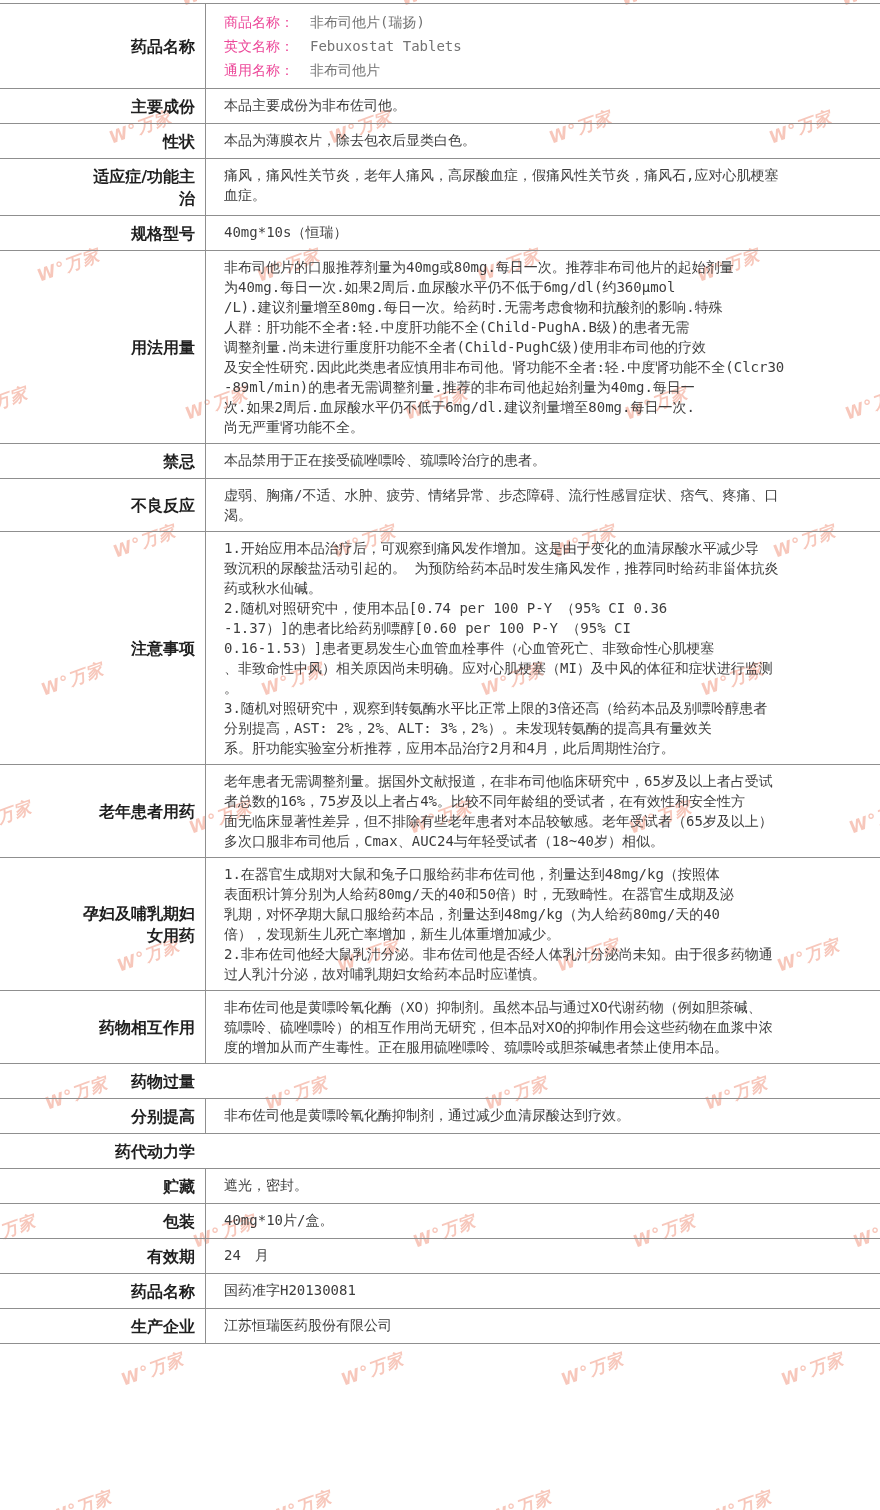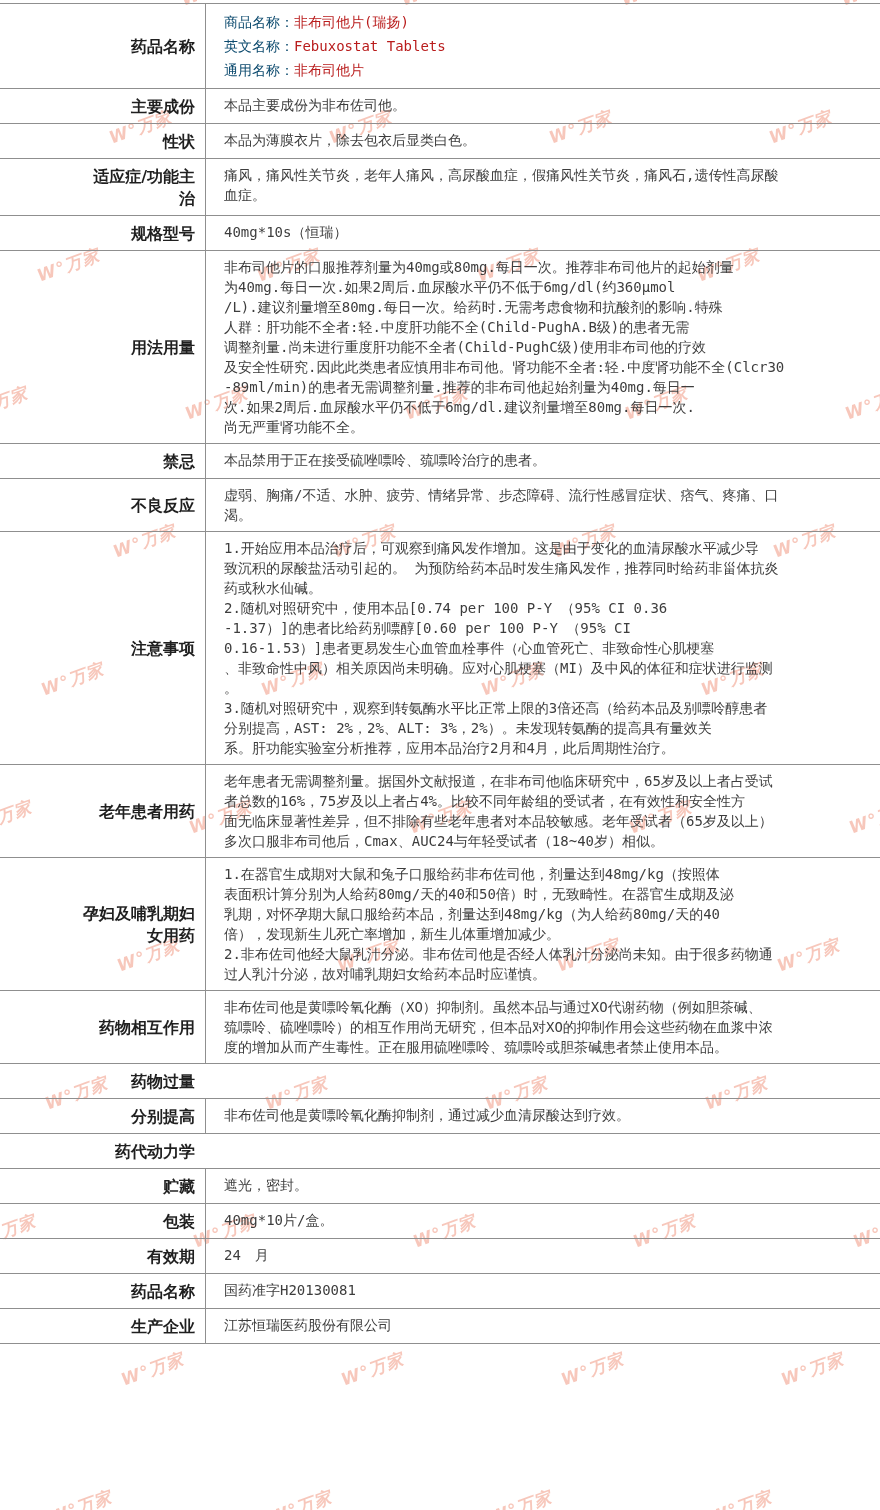--- a/index.html
+++ b/index.html
@@ -64,22 +64,22 @@
     align-self: stretch;
     border-left: 1px solid #8f8f8f;
     padding: 6px 16px 6px 18px;
     font-size: 14px;
     line-height: 20px;
     color: #3d3d3d;
     white-space: pre-line;
     word-break: break-all;
   }
   .pair-line { line-height: 24px; }
-  .pair-key { color: #0c4a6e; }
-  .pair-value { color: #b91c1c; }
+  .pair-key { color: #ec4899; }
+  .pair-value { color: #737373; margin-left: 16px; }
 </style>
 </head>
 <body>
 
 <div class="watermark-layer">
     <span class="wm" style="left: -40px; top: -22px;">W°万家</span>
     <span class="wm" style="left: 180px; top: -22px;">W°万家</span>
     <span class="wm" style="left: 400px; top: -22px;">W°万家</span>
     <span class="wm" style="left: 620px; top: -22px;">W°万家</span>
     <span class="wm" style="left: 840px; top: -22px;">W°万家</span>
@@ -141,21 +141,21 @@
       <div class="label-cell">主要成份</div>
       <div class="content-cell">本品主要成份为非布佐司他。</div>
     </div>
     <div class="row">
       <div class="label-cell">性状</div>
       <div class="content-cell">本品为薄膜衣片，除去包衣后显类白色。</div>
     </div>
     <div class="row">
       <div class="label-cell">适应症/功能主
 治</div>
-      <div class="content-cell">痛风，痛风性关节炎，老年人痛风，高尿酸血症，假痛风性关节炎，痛风石,遗传性高尿酸
+      <div class="content-cell">痛风，痛风性关节炎，老年人痛风，高尿酸血症，假痛风性关节炎，痛风石,应对心肌梗塞
 血症。</div>
     </div>
     <div class="row">
       <div class="label-cell">规格型号</div>
       <div class="content-cell">40mg*10s（恒瑞）</div>
     </div>
     <div class="row">
       <div class="label-cell">用法用量</div>
       <div class="content-cell">非布司他片的口服推荐剂量为40mg或80mg.每日一次。推荐非布司他片的起始剂量
 为40mg.每日一次.如果2周后.血尿酸水平仍不低于6mg/dl(约360μmol

